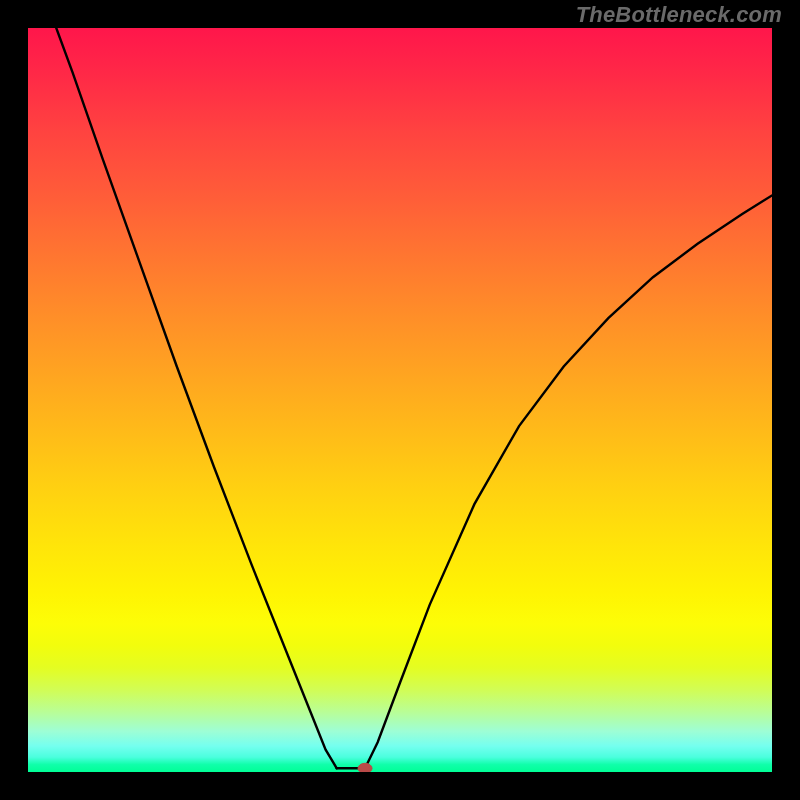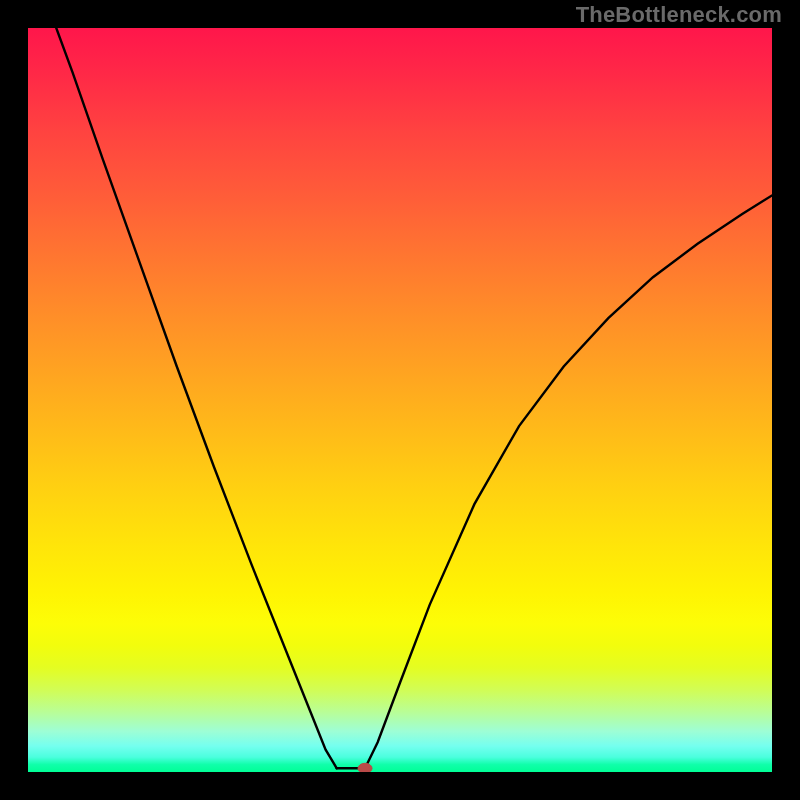--- a/index.html
+++ b/index.html
@@ -13,20 +13,21 @@
   .watermark {
     position: absolute;
     top: 2px;
     right: 18px;
     font-family: Arial, Helvetica, sans-serif;
     font-size: 22px;
     font-weight: 600;
     color: #6a6a6a;
     letter-spacing: 0.2px;
     z-index: 10;
+    font-style: italic;
   }
   .plot-area {
     position: absolute;
     left: 28px;
     top: 28px;
     width: 744px;
     height: 744px;
     overflow: hidden;
   }
   .gradient-bg {

